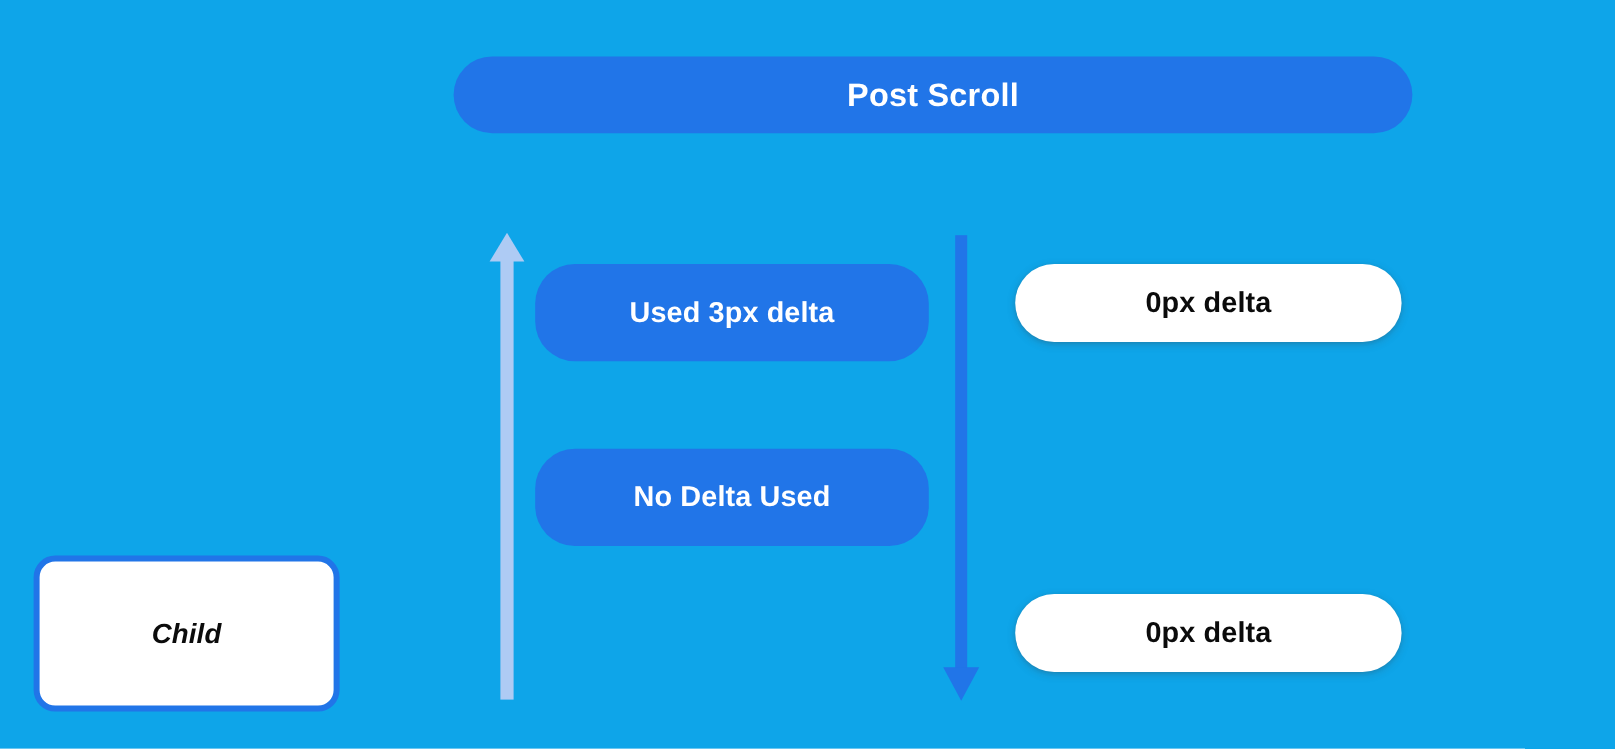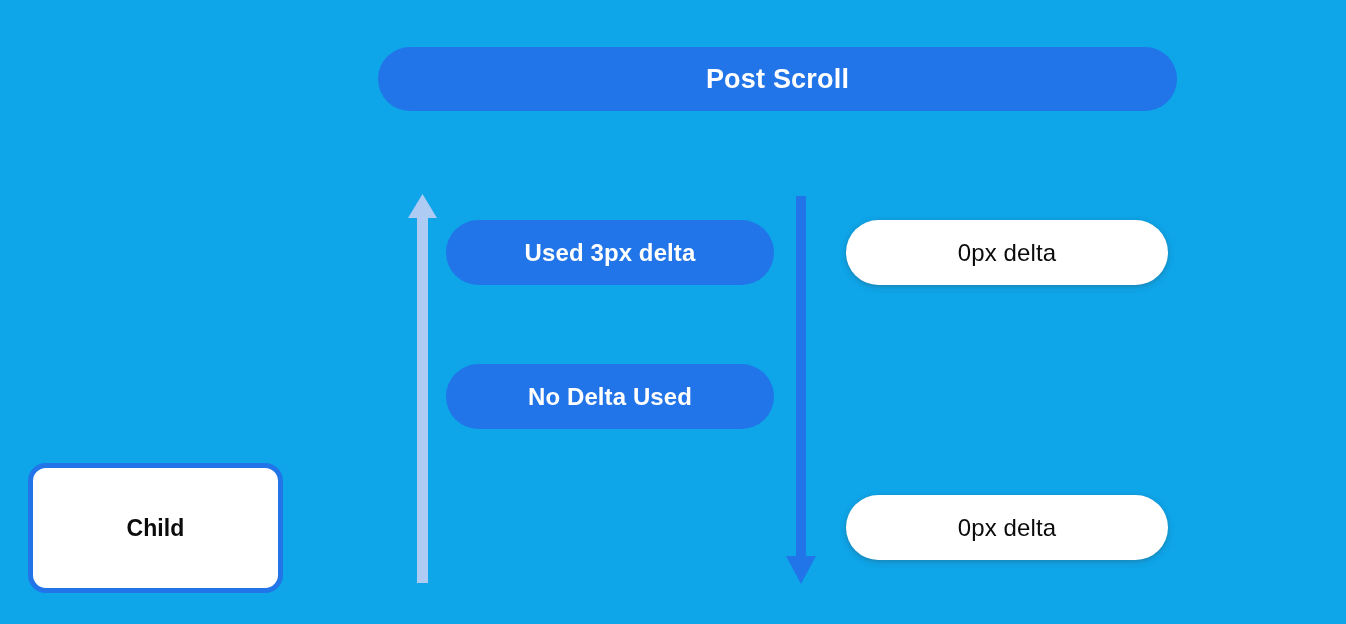--- a/index.html
+++ b/index.html
@@ -63,64 +63,65 @@
   .stack-box.filled .label {
     color: #ffffff;
   }
   .stack-box.outlined {
     background: #ffffff;
     border: 5px solid #2175e8;
     border-radius: 18px;
   }
   .stack-box.outlined .label {
     color: #0b0b0b;
+    font-style: italic;
   }
 
   .box-parent2 { top: 190px;  height: 122px; }
   .box-parent1 { top: 328px;  height: 122px; }
   .box-child   { top: 463px;  height: 130px; }
 
   
   .mid-pill {
     position: absolute;
     left: 446px;
     width: 328px;
-    height: 65px;
+    height: 81px;
     background: #2175e8;
     border-radius: 33px;
     display: flex;
     align-items: center;
     justify-content: center;
   }
   .mid-pill .label {
     color: #ffffff;
     font-size: 24px;
     font-weight: bold;
     letter-spacing: 0.1px;
   }
   .mid-pill-1 { top: 220px; }
-  .mid-pill-2 { top: 364px; }
+  .mid-pill-2 { top: 374px; }
 
   
   .right-pill {
     position: absolute;
     left: 846px;
     width: 322px;
     height: 65px;
     background: #ffffff;
     border-radius: 33px;
     box-shadow: 0 2px 7px rgba(60,64,67,0.22), 0 1px 3px rgba(60,64,67,0.16);
     display: flex;
     align-items: center;
     justify-content: center;
   }
   .right-pill .label {
     color: #0b0b0b;
     font-size: 24px;
-    font-weight: normal;
+    font-weight: bold;
     letter-spacing: 0.1px;
   }
   .right-pill-1 { top: 220px; }
   .right-pill-2 { top: 495px; }
 
   
   .arrow-svg {
     position: absolute;
     top: 0;
     left: 0;

